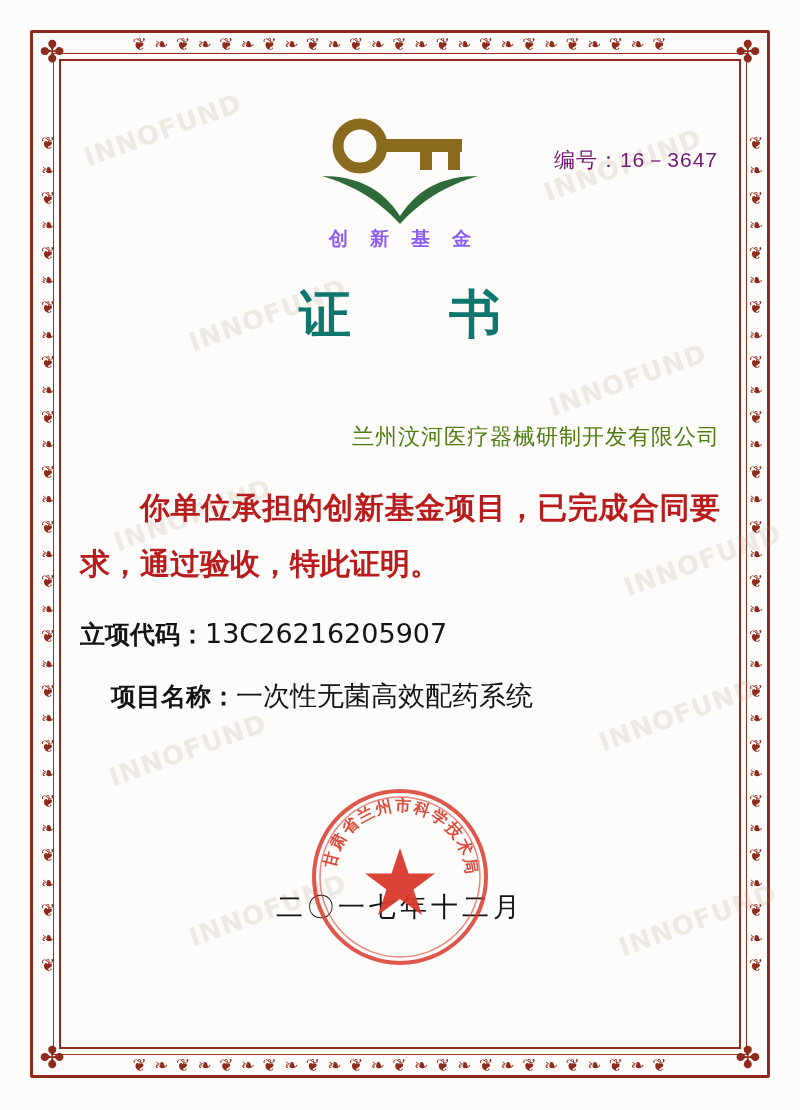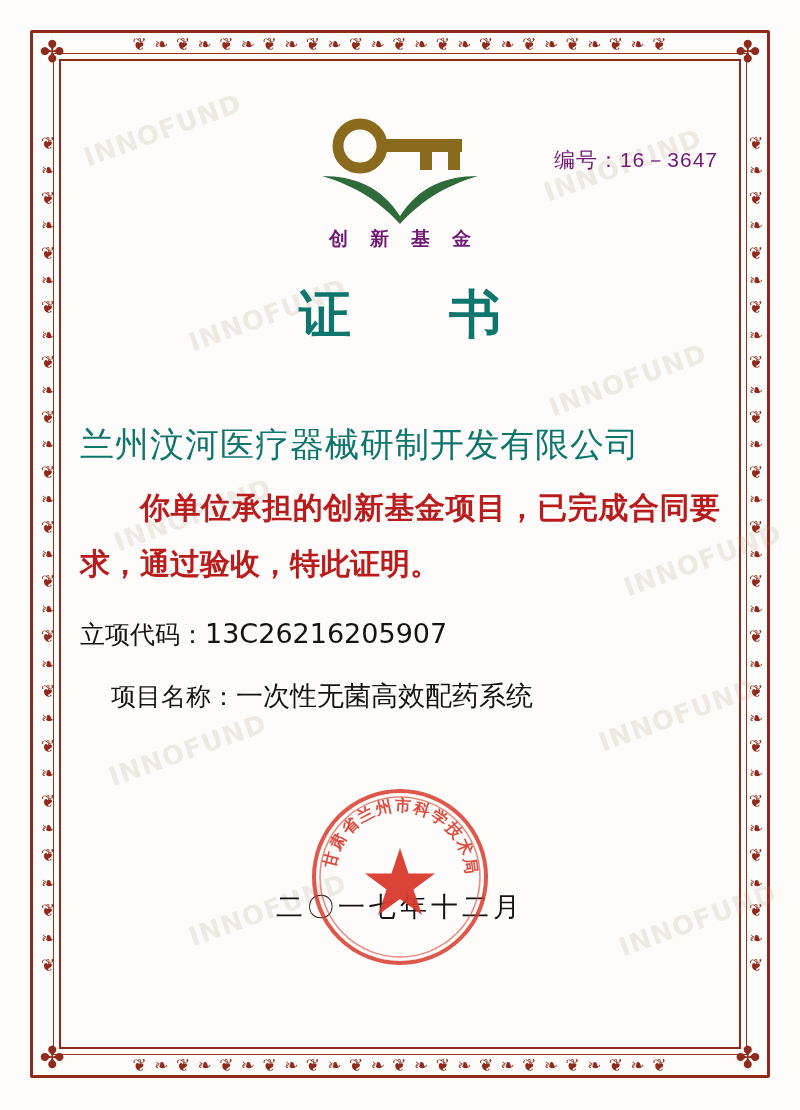--- a/index.html
+++ b/index.html
@@ -118,21 +118,21 @@
     left: 50%;
     top: 26px;
     transform: translateX(-50%);
     width: 190px;
     text-align: center;
   }
   .logo svg { display: block; margin: 0 auto; }
   .logo-words {
     margin-top: 2px;
     font-size: 19px;
-    color: #701a75;
+    color: #8b5cf6;
     font-weight: bold;
     letter-spacing: 22px;
     text-indent: 22px;
     font-family: "DejaVu Sans", sans-serif;
   }
 
   .doc-title {
     position: absolute;
     left: 0; right: 0;
     top: 190px;
@@ -142,23 +142,23 @@
     color: #0f766e;
     letter-spacing: 40px;
     text-indent: 40px;
     font-family: "DejaVu Serif", serif;
   }
 
   .org-name {
     position: absolute;
     left: 0; right: 0;
     top: 332px;
-    text-align: left;
-    font-size: 34px;
-    color: #0f766e;
+    text-align: right;
+    font-size: 22px;
+    color: #4d7c0f;
     letter-spacing: 1px;
     font-family: "DejaVu Sans", sans-serif;
   }
 
   .body-text {
     position: absolute;
     left: 0; right: 0;
     top: 390px;
     font-size: 30px;
     line-height: 56px;
@@ -170,21 +170,21 @@
   }
 
   .field {
     position: absolute;
     left: 0;
     font-size: 25px;
     color: #141414;
     font-family: "DejaVu Sans", sans-serif;
     white-space: nowrap;
   }
-  .field .label { font-weight: normal; }
+  .field .label { font-weight: bold; }
   .field .value { font-size: 27px; }
   .field-code { top: 528px; }
   .field-name { top: 588px; margin-left: 31px; }
 
   .date-line {
     position: absolute;
     left: 0; right: 0;
     bottom: 95px;
     text-align: center;
     font-size: 27px;

